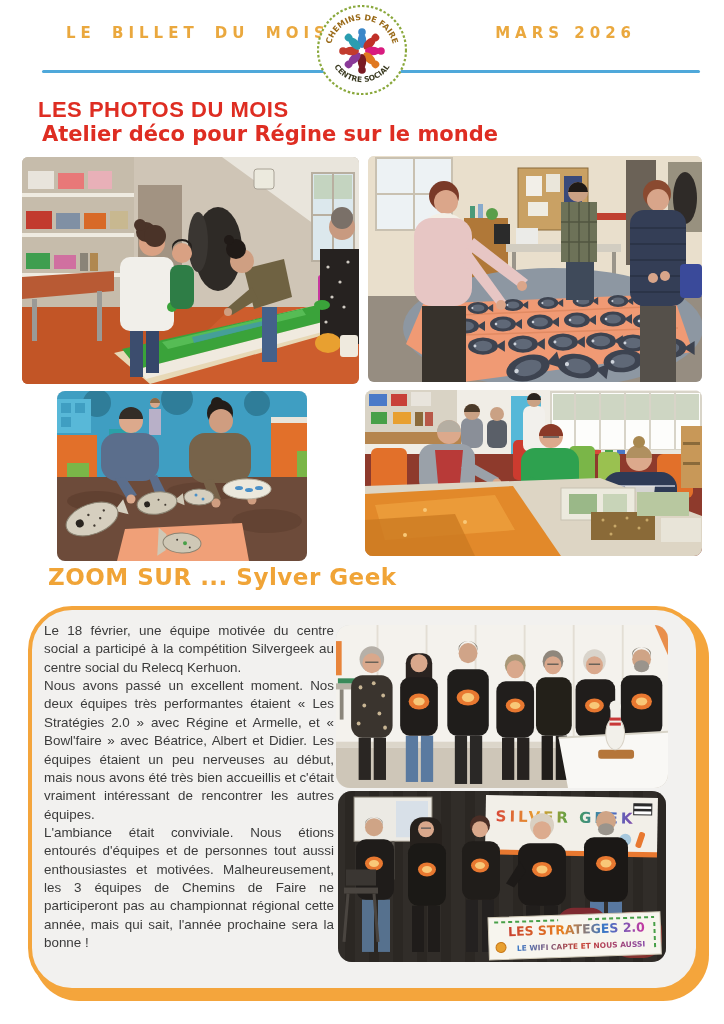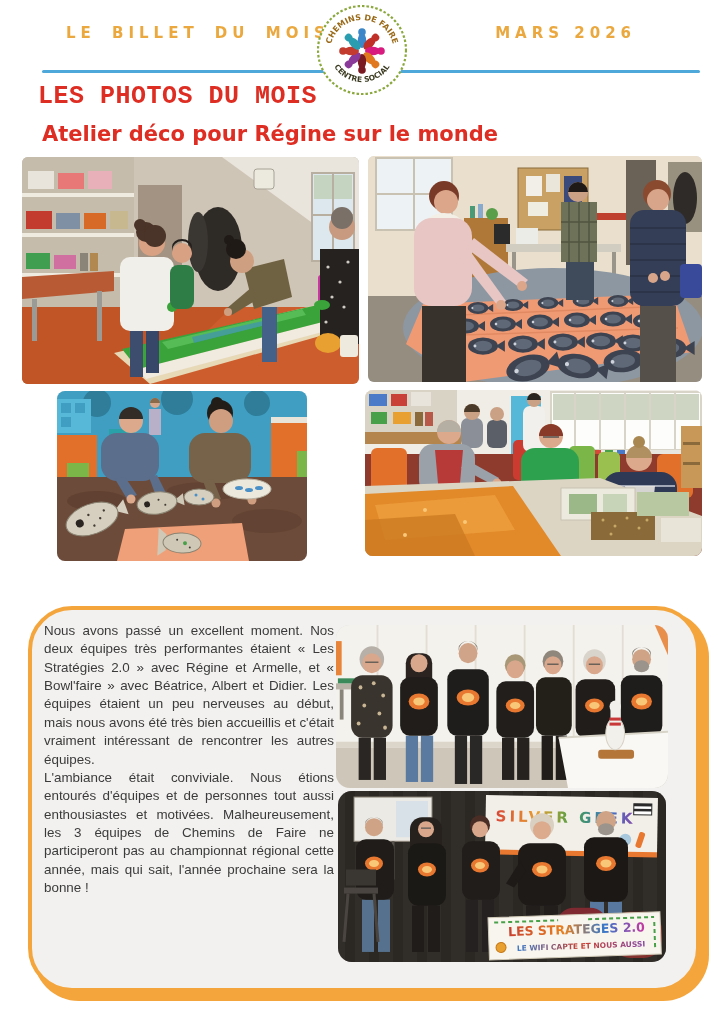--- a/index.html
+++ b/index.html
@@ -19,22 +19,22 @@
     font-family:"DejaVu Sans", sans-serif; font-weight:bold;
     font-size:15px; letter-spacing:5px; color:var(--header-orange,#eaa83e); white-space:nowrap;
   }
   .divider {
     position:absolute; left:42px; top:70px; width:658px; height:3px;
     background:var(--divider-blue,#4fa8da); border-radius:2px; z-index:1;
   }
   .logo { position:absolute; left:317px; top:5px; width:90px; height:90px; z-index:2; }
   
   .title-red {
-    position:absolute; left:38px; top:82px;
-    font-family:Liberation Mono, monospace; font-weight:bold; font-size:25px;
+    position:absolute; left:38px; top:97px;
+    font-family:Liberation Sans, sans-serif; font-weight:bold; font-size:22px;
     color:var(--title-red,#de2d22); letter-spacing:0.5px;
   }
   .subtitle-red {
     position:absolute; left:42px; top:122px;
     font-family:"DejaVu Sans", sans-serif; font-weight:bold; font-size:21px;
     color:var(--title-red,#de2d22);
   }
   .zoom-title {
     position:absolute; left:48px; top:564px;
     font-family:"DejaVu Sans", sans-serif; font-weight:bold; font-size:23px;
@@ -482,22 +482,24 @@
           <circle cx="262" cy="128" r="1.5" fill="#c8a868"></circle>
           <circle cx="274" cy="138" r="1.5" fill="#c8a868"></circle>
           <circle cx="282" cy="130" r="1.5" fill="#c8a868"></circle>
           <circle cx="246" cy="144" r="1.5" fill="#c8a868"></circle>
         <rect x="272" y="102" width="52" height="24" fill="#b8c8a0"></rect>
         <rect x="296" y="128" width="40" height="24" fill="#e8e4d8"></rect>
       </g>
     </svg>
   </figure>
 
+  <div class="zoom-title">ZOOM SUR ... Sylver Geek</div>
   <div class="zoom-box"></div>
   <div class="zoom-text">
+    <p>Le 18 février, une équipe motivée du centre social a participé à la compétition Silvergeek au centre social du Relecq Kerhuon.</p>
     <p>Nous avons passé un excellent moment. Nos deux équipes très performantes étaient « Les Stratégies 2.0 » avec Régine et Armelle, et « Bowl'faire » avec Béatrice, Albert et Didier. Les équipes étaient un peu nerveuses au début, mais nous avons été très bien accueillis et c'était vraiment intéressant de rencontrer les autres équipes.</p>
     <p>L'ambiance était conviviale. Nous étions entourés d'équipes et de personnes tout aussi enthousiastes et motivées. Malheureusement, les 3 équipes de Chemins de Faire ne participeront pas au championnat régional cette année, mais qui sait, l'année prochaine sera la bonne !</p>
   </div>
 
   <figure class="photo" id="photo5">
     <svg viewBox="0 0 352 162" preserveAspectRatio="none">
       <rect width="352" height="162" fill="#f4f2ed"></rect>
       <path d="M44,0 V118 M96,0 V118 M148,0 V118 M200,0 V118 M252,0 V118 M304,0 V118" stroke="#e3ded4" stroke-width="2"></path>
       <rect y="116" width="352" height="6" fill="#dcd6ca"></rect>
       <rect y="122" width="352" height="40" fill="#cec6b8"></rect>

